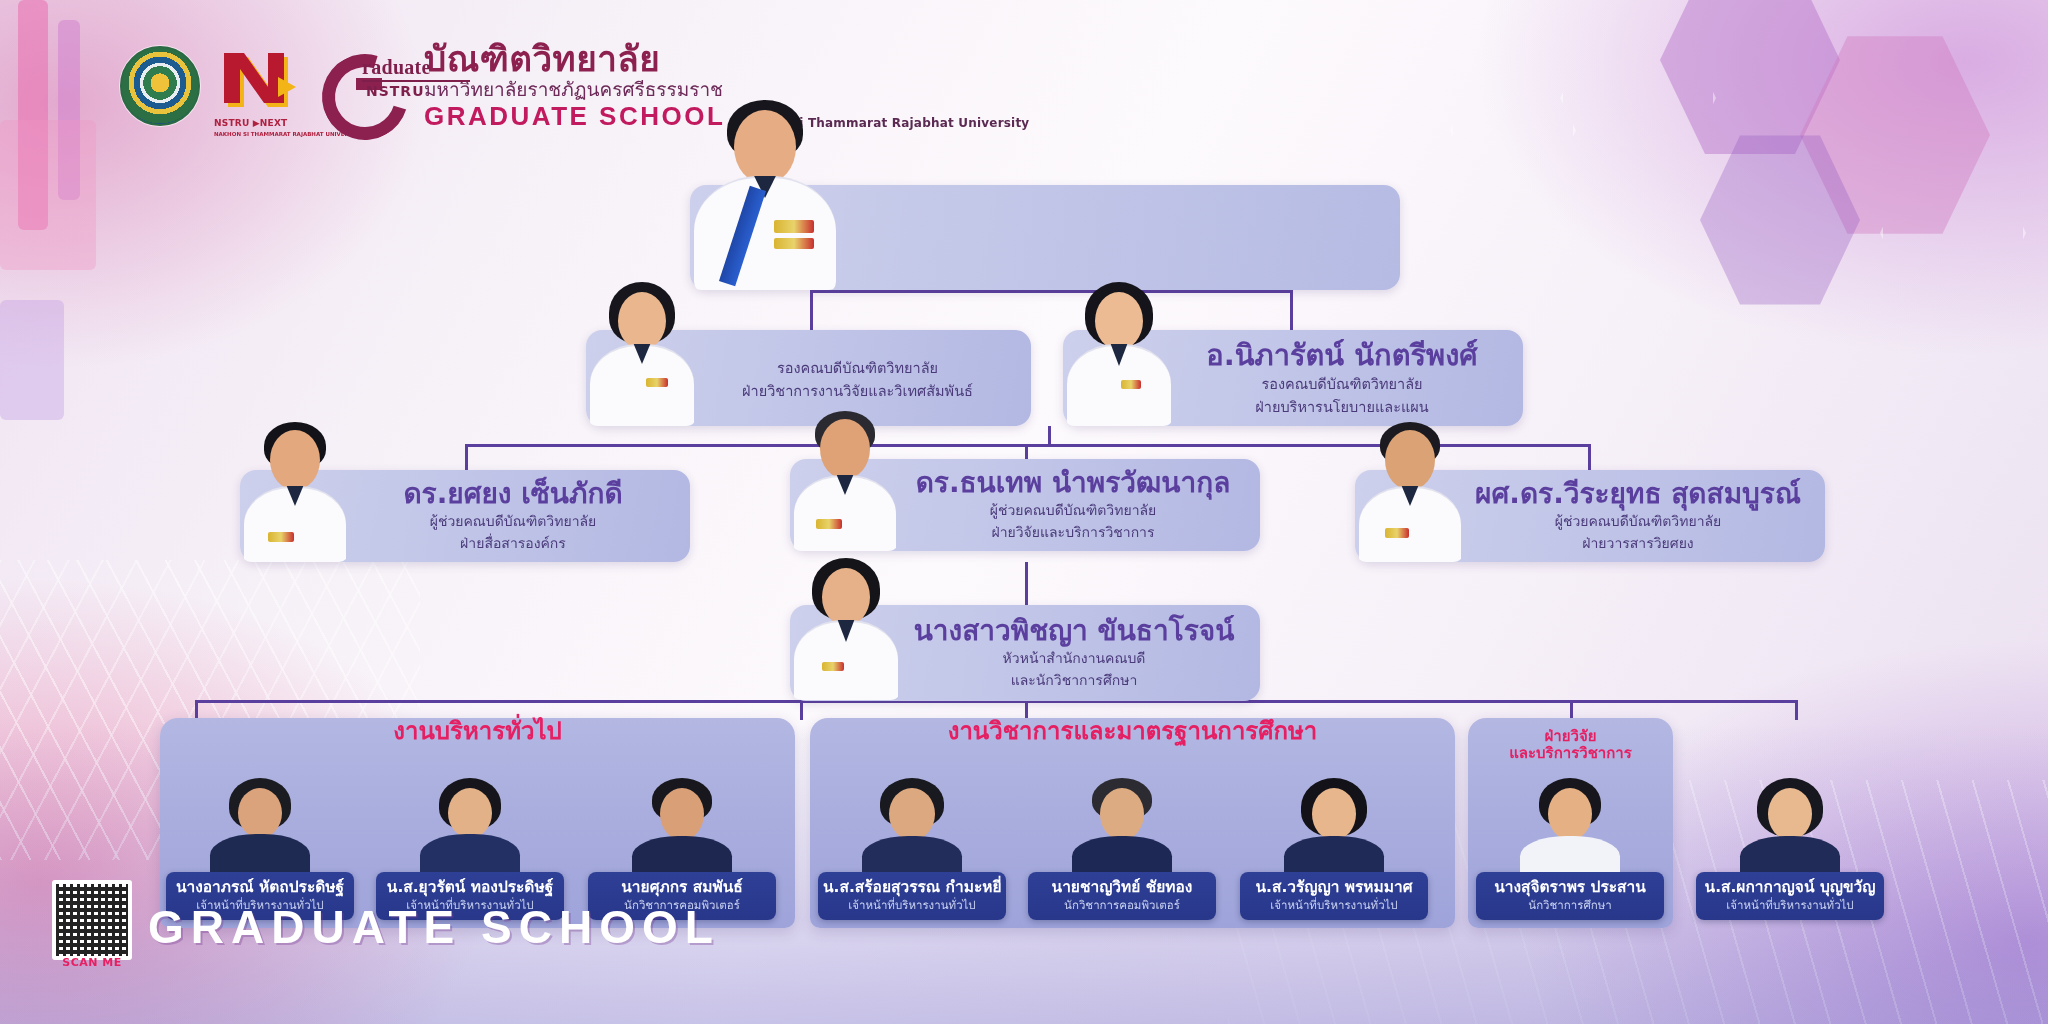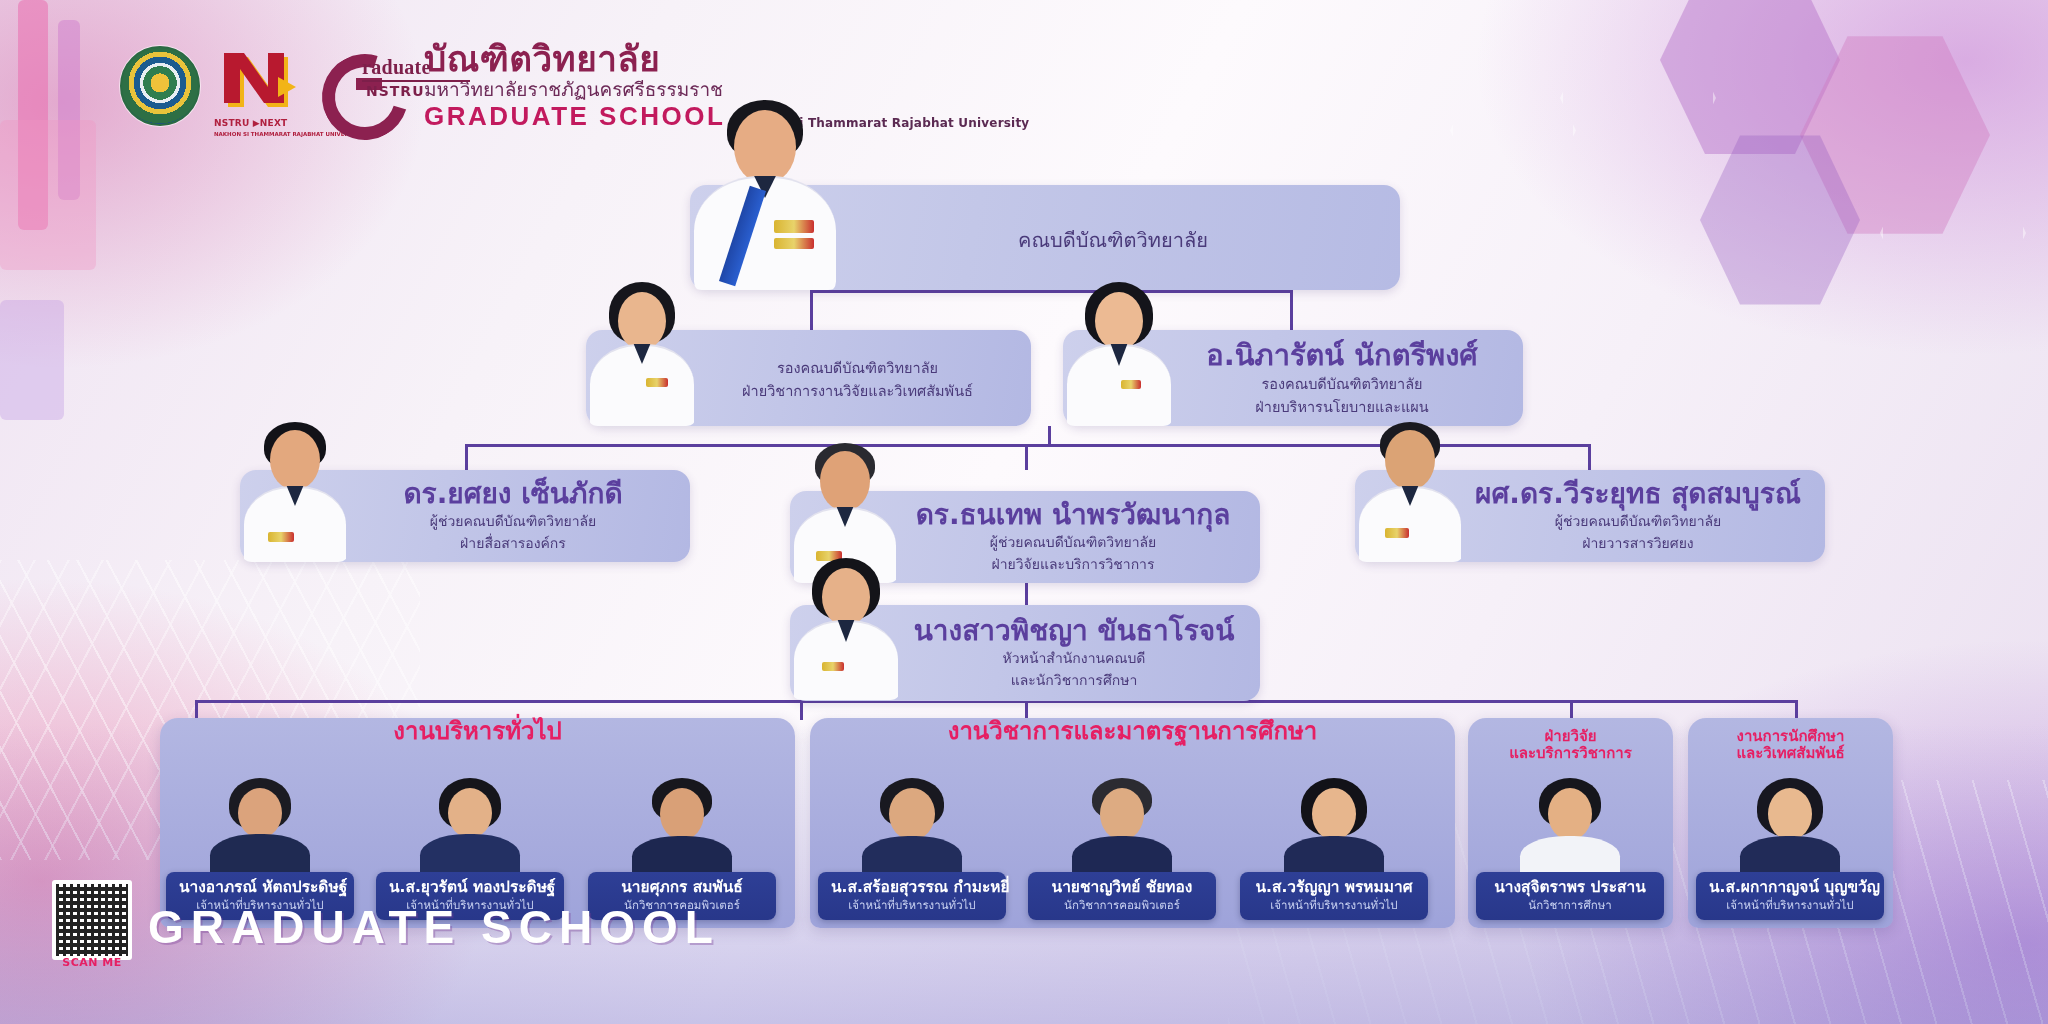--- a/index.html
+++ b/index.html
@@ -87,21 +87,21 @@
   .r1{height:96px;background:linear-gradient(100deg,#cdd0ec 0%,#c2c6e8 45%,#b3b8e3 100%);}
   #n-vd1{left:586px;top:330px;width:445px;}
   #n-vd2{left:1063px;top:330px;width:460px;}
   .r1 .photo{width:112px;height:152px;margin-top:-56px;}
   .r1 .nm{font-size:29px;}
   .r1 .rl{font-size:14.5px;margin-top:4px;}
 
   
   .r2{height:92px;background:linear-gradient(100deg,#cdd0ec 0%,#c2c6e8 45%,#b3b8e3 100%);}
   #n-ad1{left:240px;top:470px;width:450px;}
-  #n-ad2{left:790px;top:491px;width:470px;}
+  #n-ad2{left:790px;top:459px;width:470px;}
   #n-ad3{left:1355px;top:470px;width:470px;}
   .r2 .photo{width:110px;height:148px;margin-top:-56px;}
   .r2 .nm{font-size:28px;}
   .r2 .rl{font-size:14px;margin-top:4px;}
 
   
   #n-head{left:790px;top:605px;width:470px;height:96px;
     background:linear-gradient(100deg,#cdd0ec 0%,#c2c6e8 45%,#b3b8e3 100%);}
   #n-head .photo{width:112px;height:150px;margin-top:-56px;}
   #n-head .nm{font-size:28px;}
@@ -115,21 +115,21 @@
   #g-admin{left:160px;top:718px;width:635px;height:210px;}
   #g-acad{left:810px;top:718px;width:645px;height:210px;}
   #g-res{left:1468px;top:718px;width:205px;height:210px;}
   #g-std{left:1688px;top:718px;width:205px;height:210px;}
   #g-admin .grp-title,#g-acad .grp-title{font-size:24px;}
   #g-res .grp-title,#g-std .grp-title{font-size:15px;padding-top:10px;}
 
   .staff{position:absolute;width:188px;}
   .staff .sphoto{width:128px;height:96px;margin:0 auto;border-radius:6px 6px 0 0;overflow:hidden;position:relative;}
   .staff .scard{background:linear-gradient(180deg,#2e3f96 0%,#28378a 100%);
-    border-radius:8px;padding:7px 13px 8px;text-align:center;box-shadow:0 2px 6px rgba(20,25,70,.3);}
+    border-radius:8px;padding:7px 5px 8px;text-align:center;box-shadow:0 2px 6px rgba(20,25,70,.3);}
   .staff .snm{color:#ffffff;font-size:15.5px;font-weight:bold;line-height:1.1;white-space:nowrap;}
   .staff .srl{color:#c9d2f2;font-size:11.5px;margin-top:3px;line-height:1.1;white-space:nowrap;}
 
   
   .qr{position:absolute;left:52px;top:880px;width:72px;height:72px;background:#fff;padding:4px;border-radius:3px;}
   .qr-grid{width:100%;height:100%;
     background-image:
       linear-gradient(90deg,#111 50%,transparent 50%),
       linear-gradient(0deg,#111 50%,transparent 50%);
     background-size:7px 7px,7px 7px;opacity:.92;}
@@ -219,21 +219,20 @@
         <div class="hair" style="top:10px;width:76px;height:60px;background:#16161c;"></div>
         <div class="head" style="top:20px;width:62px;height:74px;background:#e6ac84;"></div>
         <div class="body" style="top:86px;width:142px;height:118px;background:#fbfbfd;border-top:2px solid #e2e2ee;"></div>
         <div class="collar" style="top:86px;width:34px;height:22px;"></div>
         <div class="sash" style="left:44px;top:96px;width:17px;height:100px;"></div>
         <div class="medal" style="left:84px;top:130px;width:40px;height:13px;"></div>
         <div class="medal" style="left:84px;top:148px;width:40px;height:11px;"></div>
       </div>
     </div>
     <div class="txt">
-      <div class="rl">คณบดีบัณฑิตวิทยาลัย</div>
     </div>
   </div>
 
   <div class="node r1" id="n-vd1">
     <div class="photo">
       <div class="pp">
         <div class="hair" style="top:8px;width:66px;height:62px;background:#16161c;"></div>
         <div class="head" style="top:18px;width:48px;height:58px;background:#e9b68e;"></div>
         <div class="body" style="top:70px;width:104px;height:86px;background:#fbfbfd;border-top:2px solid #e2e2ee;"></div>
         <div class="collar" style="top:70px;width:26px;height:20px;"></div>
@@ -334,24 +333,20 @@
   <div class="grp" id="g-admin">
     <div class="grp-title">งานบริหารทั่วไป</div>
   </div>
   <div class="grp" id="g-acad">
     <div class="grp-title">งานวิชาการและมาตรฐานการศึกษา</div>
   </div>
   <div class="grp" id="g-res">
     <div class="grp-title">ฝ่ายวิจัย</div>
     <div class="grp-title" style="padding-top:0">และบริการวิชาการ</div>
   </div>
-  <div class="grp" id="g-std">
-    <div class="grp-title">งานการนักศึกษา</div>
-    <div class="grp-title" style="padding-top:0">และวิเทศสัมพันธ์</div>
-  </div>
 
   <div class="staff" style="left:166px;top:776px;">
     <div class="sphoto">
       <div class="pp">
         <div class="hair" style="top:2px;width:62px;height:52px;background:#1b1b22;"></div>
         <div class="head" style="top:12px;width:44px;height:50px;background:#dba37c;"></div>
         <div class="body" style="top:58px;width:100px;height:46px;background:#1f2a52;"></div>
       </div>
     </div>
     <div class="scard">

